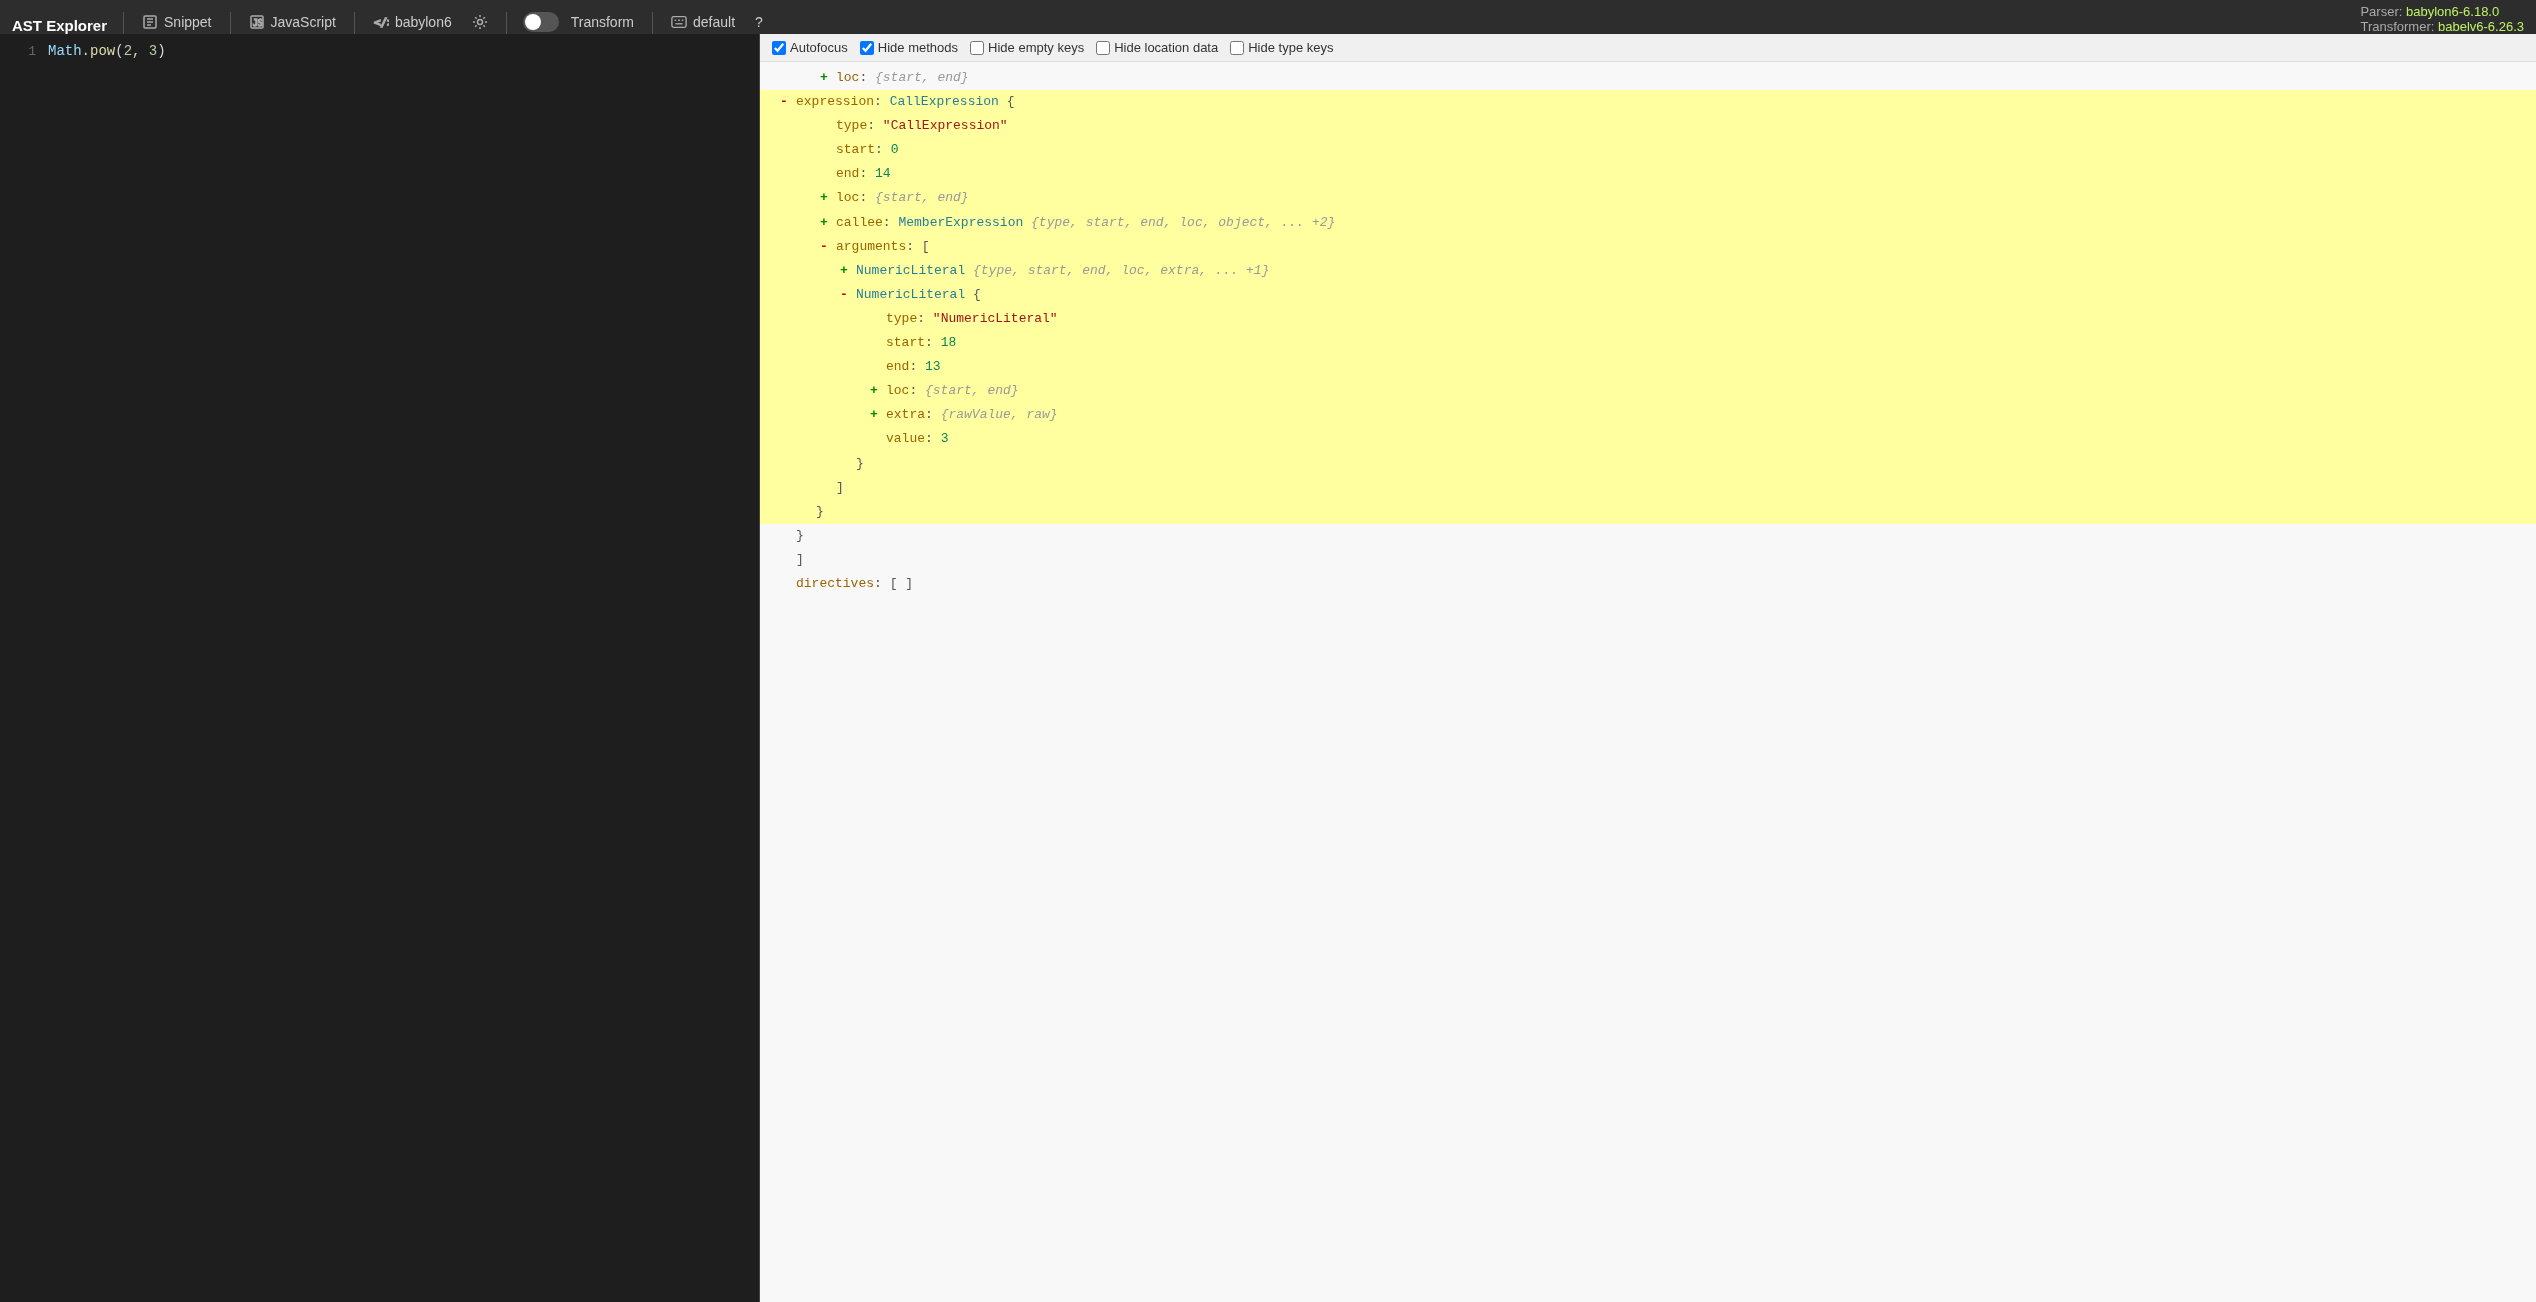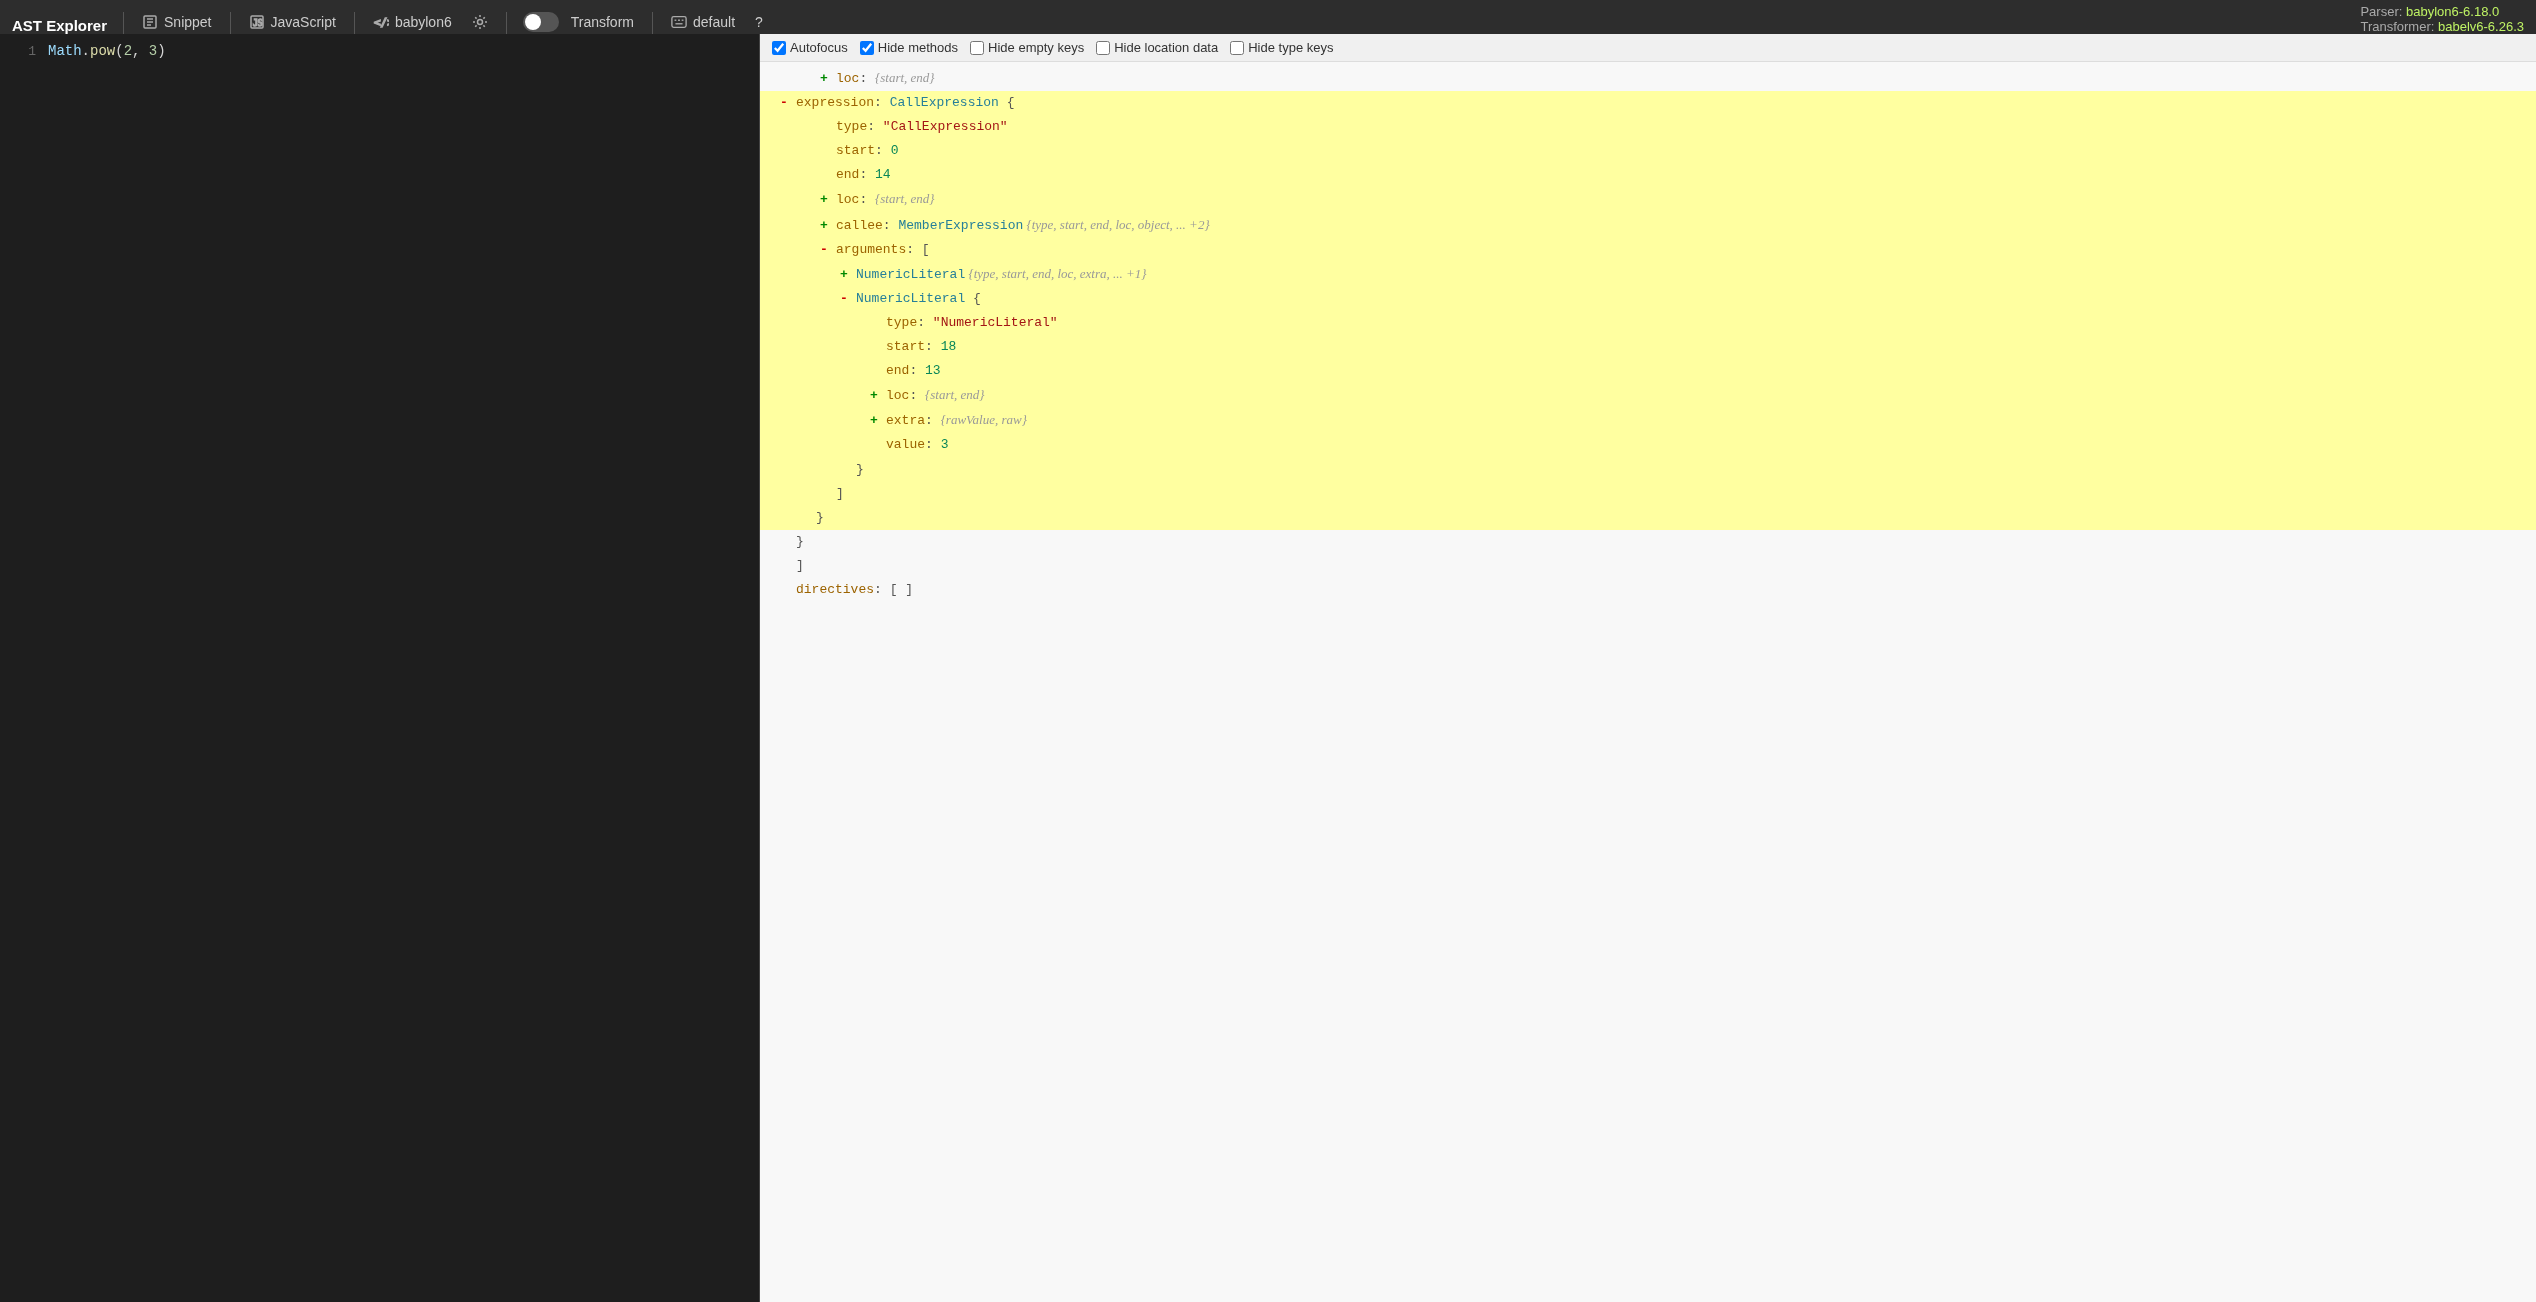--- a/index.html
+++ b/index.html
@@ -211,21 +211,21 @@
       display: inline-block;
       width: 12px;
     }
     .toggle-btn.plus { color: #080; }
 
     .key-name { color: #9c6300; }
     .type-name { color: #267f99; }
     .string-val { color: #a31515; }
     .num-val { color: #098658; }
     .punct { color: #555; }
-    .comment-val { color: #999; font-style: italic; font-family: Liberation Serif, serif; }
+    .comment-val { color: #999; font-style: italic; }
   </style>
 </head>
 <body>
 
 <div id="topbar">
   <span class="brand">AST Explorer</span>
   <div class="nav-sep"></div>
 
   <div class="nav-item">
     <svg class="icon-svg" viewBox="0 0 16 16">

